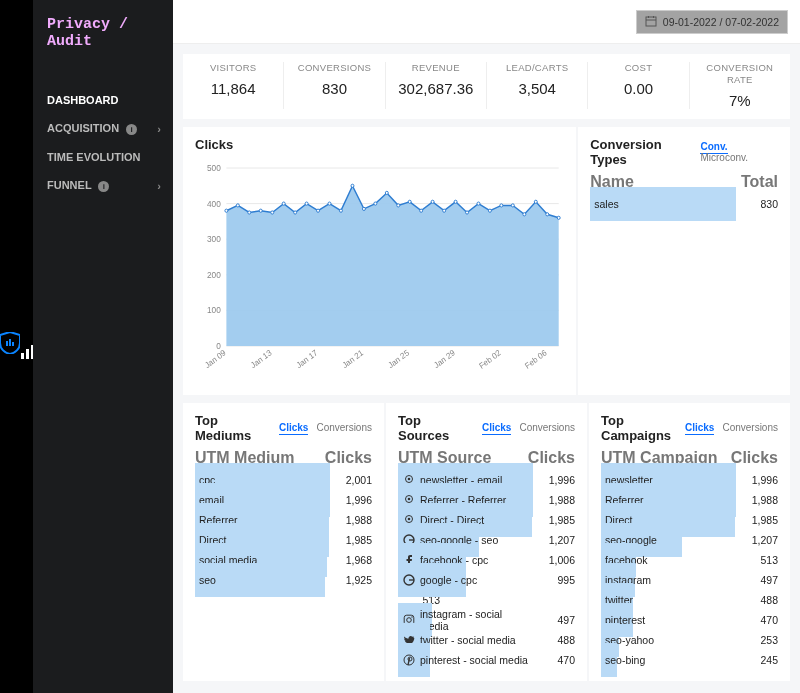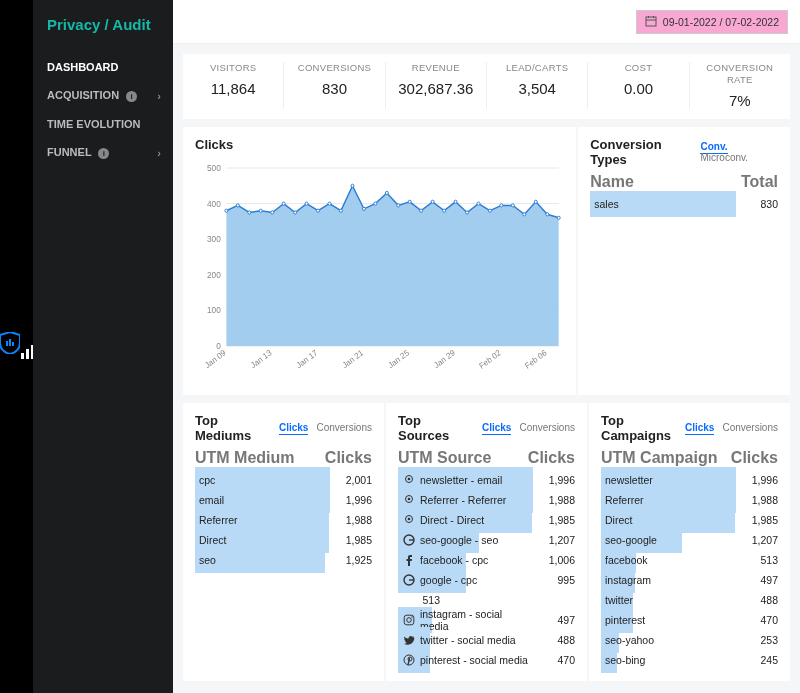--- a/index.html
+++ b/index.html
@@ -10,30 +10,30 @@
   .rail { width: 33px; background: #000; display: flex; flex-direction: row; align-items: center; padding-top: 10px; }
   .rail .logo { color:#0a84ff; margin-bottom:14px; }
   .rail .rail-icon { width:20px; height:20px; margin:6px 0; color:#fff; display:flex; align-items:center; justify-content:center; }
   .rail-spacer { flex:1; }
   .rail-dem { border:1px solid #888; color:#aaa; font-size:9px; font-weight:700; padding:3px 3px; margin-bottom:10px; letter-spacing:.5px;}
   .rail-bottom { display:flex; flex-direction:column; align-items:center; gap:10px; padding-bottom:8px; }
   .rail-bottom svg { color:#fff; }
 
   
   .sidebar { width: 140px; background:#1b1c1e; color:#cfcfcf; padding: 16px 12px 0 14px; }
-  .sidebar h1 { color:#14b8a6; font-size:15px; font-weight:700; margin-bottom:20px; }
+  .sidebar h1 { color:#f0abfc; font-size:15px; font-weight:700; margin-bottom:36px;font-family:Liberation Mono, monospace; }
   .nav-item { display:flex; align-items:center; justify-content:space-between; font-size:11px; font-weight:700; padding:8px 0; color:#bbb; cursor:pointer; }
   .nav-item.active { color:#fff; }
   .nav-item .info { display:inline-flex; align-items:center; justify-content:center; width:11px; height:11px; border-radius:50%; background:#888; color:#1b1c1e; font-size:8px; font-weight:900; margin-left:4px;}
   .nav-item .chev { color:#888; }
 
   
   .main { flex:1; display:flex; flex-direction:column; overflow:hidden; }
   .topbar { height:44px; background:#fff; display:flex; align-items:center; justify-content:flex-end; padding:0 12px; border-bottom:1px solid #eee;}
-  .date-range { display:flex; align-items:center; gap:6px; border:1px solid #ccc; padding:4px 8px; font-size:10.5px; color:#333; background:#f9a8d4; cursor:pointer;}
+  .date-range { display:flex; align-items:center; gap:6px; border:1px solid #ccc; padding:4px 8px; font-size:10.5px; color:#333; background:#a3a3a3; cursor:pointer;}
 
   .content { padding:10px 10px 0 10px; overflow:auto; flex:1; }
 
   
   .stats { background:#fff; display:flex; padding:8px 0 10px 0; margin-bottom:8px;justify-content:space-between; }
   .stat { flex:1; text-align:center; padding:0 4px; border-right:1px solid #eee; }
   .stat:last-child { border-right:none; }
   .stat .label { font-size:9.5px; color:#888; letter-spacing:.3px; margin-bottom:6px; line-height:1.25; text-transform:uppercase;}
   .stat .value { font-size:15px; font-weight:400; color:#222; }
 
@@ -44,21 +44,21 @@
   .card-head { display:flex; align-items:center; justify-content:space-between; margin-bottom:6px;}
   .tabs { font-size:10px; color:#777; }
   .tabs .active { color:#0a6cff; border-bottom:1.5px solid #0a6cff; padding-bottom:1px; font-weight:600;}
   .tabs span { margin-left:8px; cursor:pointer;}
 
   .chart-card { flex: 1 1 65%; }
   .conv-card  { flex: 1 1 35%; }
 
   .mini-head { display:flex; justify-content:space-between; font-size:16px; color:#777; margin:6px 0 4px 0;font-weight:bold; }
   .bar-row { display:flex; align-items:center; height:18px; margin-bottom:2px; }
-  .bar-wrap { flex:1; position:relative; height:26px; display:flex; align-items:center;}
+  .bar-wrap { flex:1; position:relative; height:34px; display:flex; align-items:center;}
   .bar-fill { position:absolute; left:0; top:0; height:100%; background:#b9daf6; }
   .bar-label { position:relative; font-size:10.5px; color:#222; padding-left:4px; display:flex; align-items:center; gap:4px;}
   .bar-value { width:42px; text-align:right; font-size:10.5px; color:#222; padding-left:6px;}
   .row-icon { display:inline-flex; width:14px; height:14px; align-items:center; justify-content:center; }
 
   .three-col .card { flex:1 1 33%; min-width:0; }
 
   
   .chart-svg { width:100%; height:230px; }
   .area { fill:#9ecaee; stroke:none; opacity:.95;}
@@ -304,20 +304,29 @@
                 <div class="bar-wrap">
                   <div class="bar-fill" style="width:99%"></div>
                   <div class="bar-label">
                     <span>Direct</span>
                   </div>
                 </div>
                 <div class="bar-value">1,985</div>
               </div>
               <div class="bar-row">
                 <div class="bar-wrap">
+                  <div class="bar-fill" style="width:98%"></div>
+                  <div class="bar-label">
+                    <span>social media</span>
+                  </div>
+                </div>
+                <div class="bar-value">1,968</div>
+              </div>
+              <div class="bar-row">
+                <div class="bar-wrap">
                   <div class="bar-fill" style="width:96%"></div>
                   <div class="bar-label">
                     <span>seo</span>
                   </div>
                 </div>
                 <div class="bar-value">1,925</div>
               </div>
             </div>
         </div>
 

